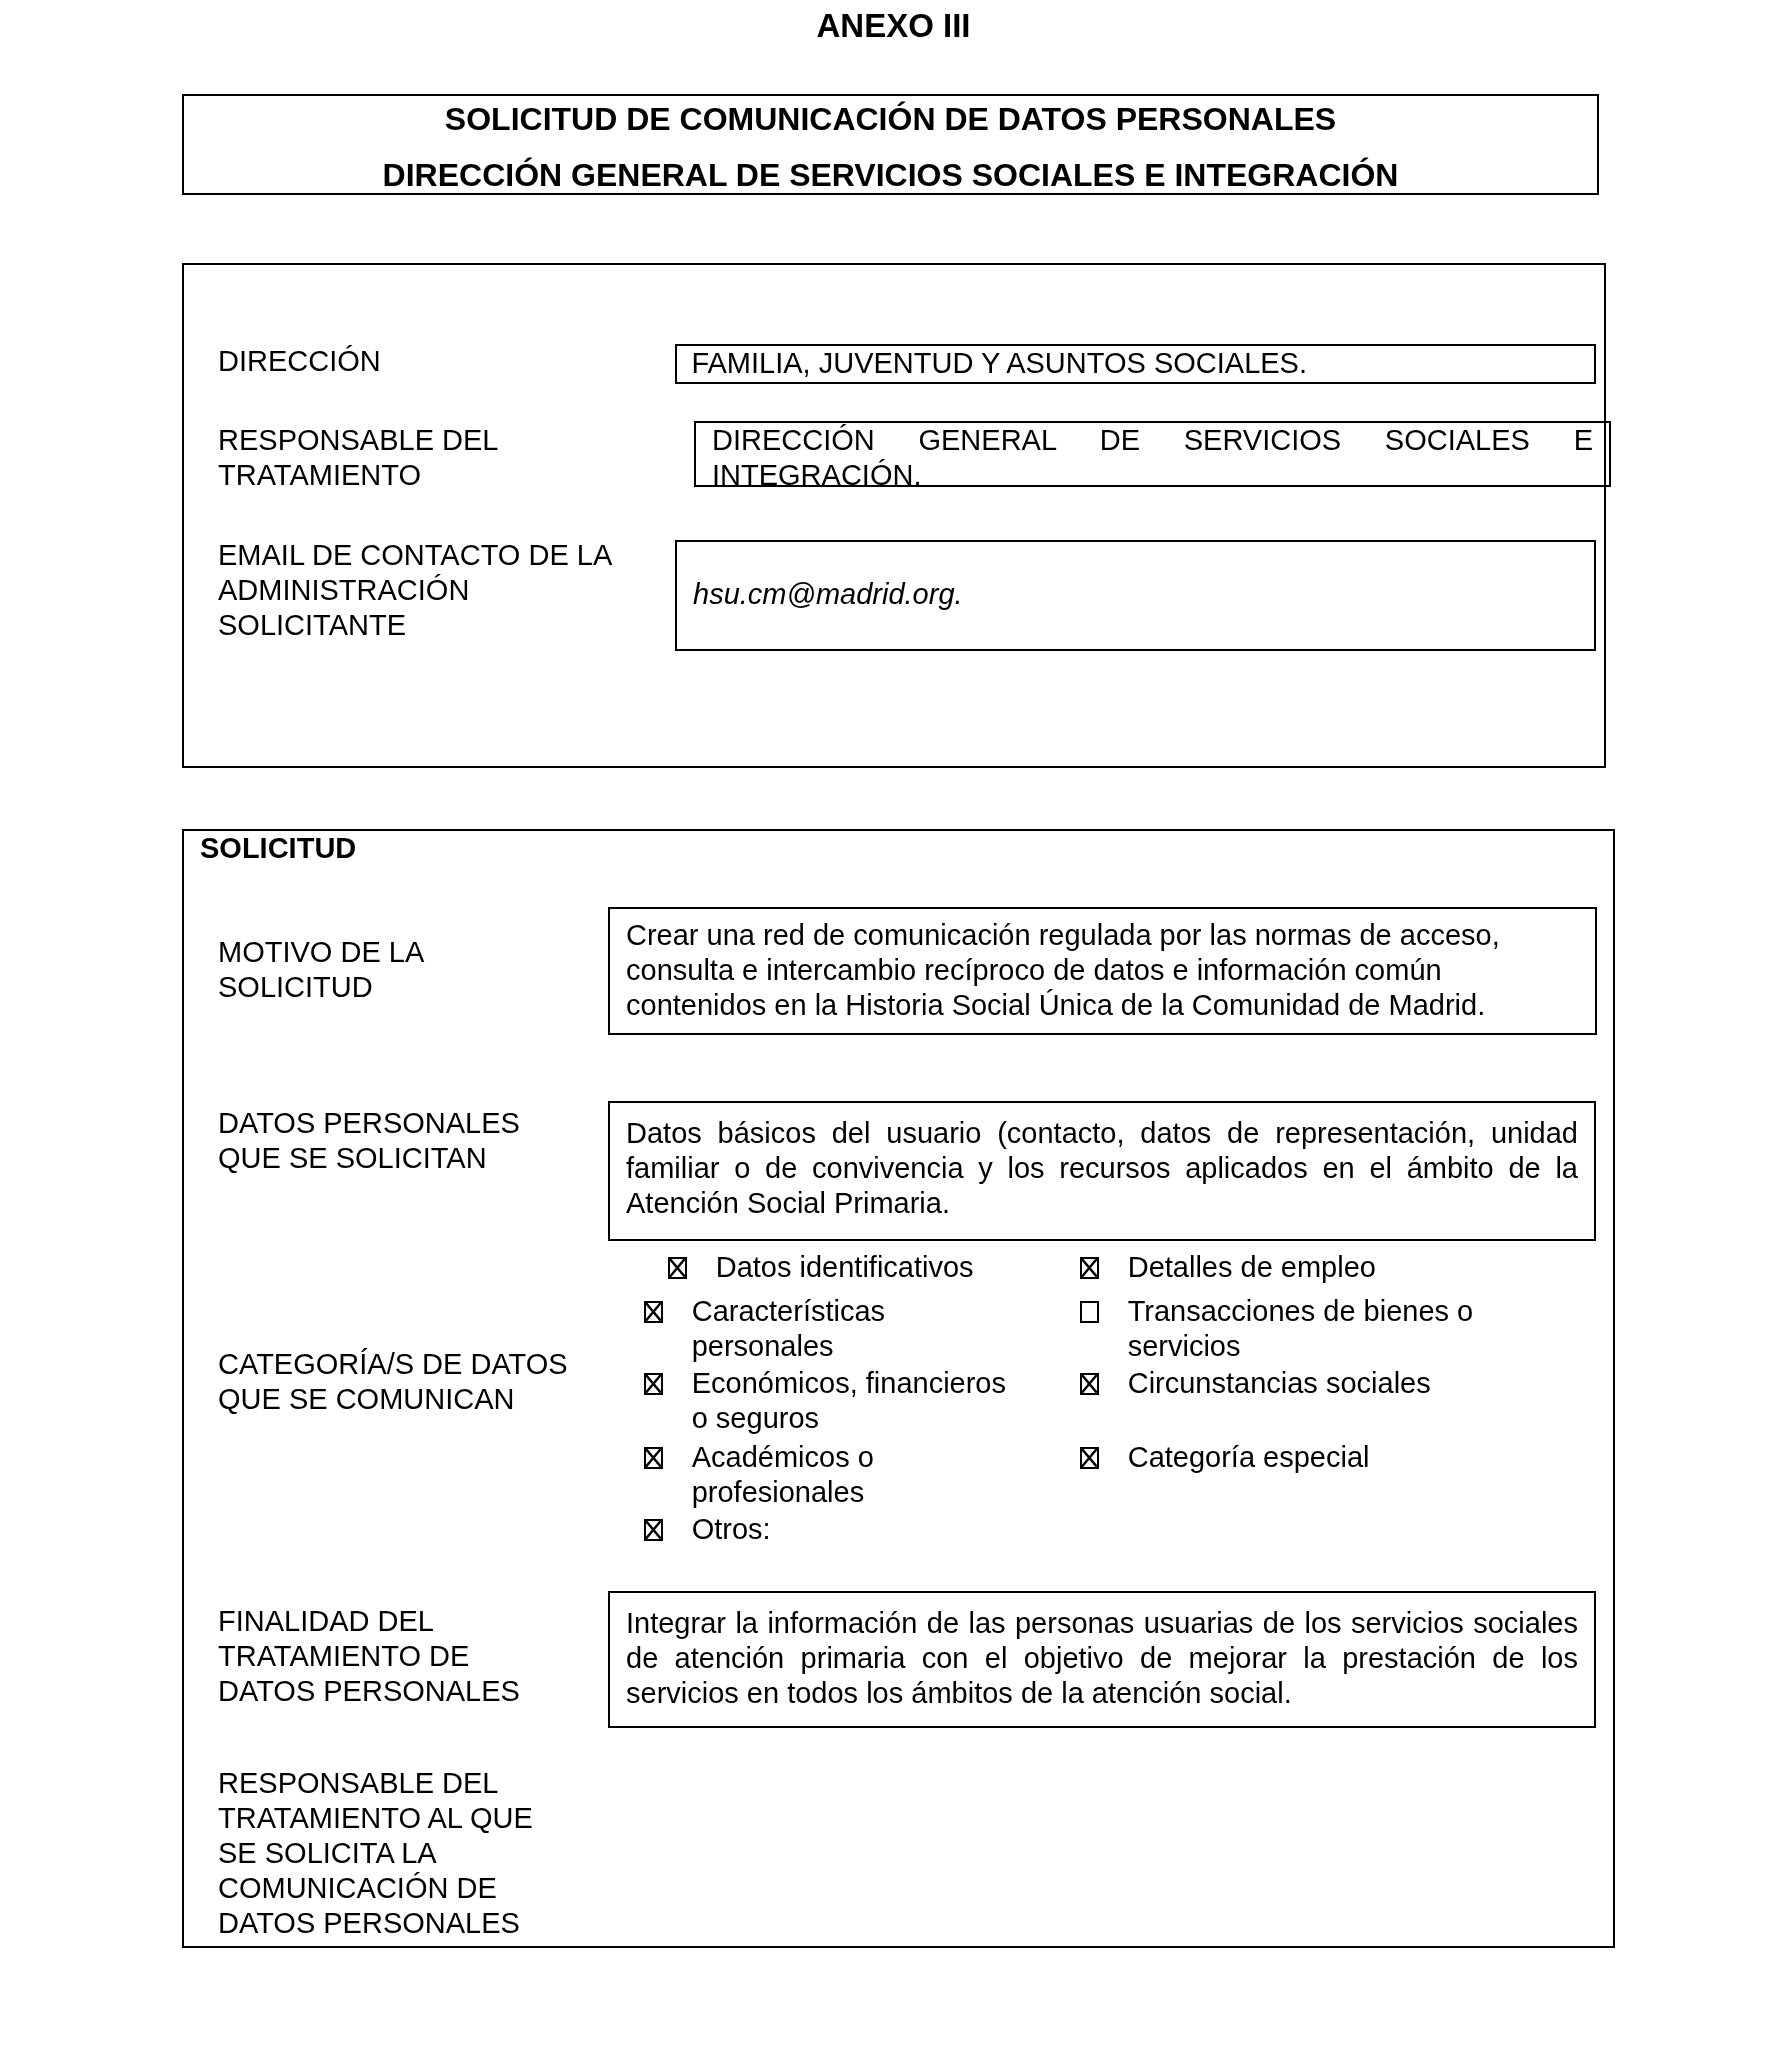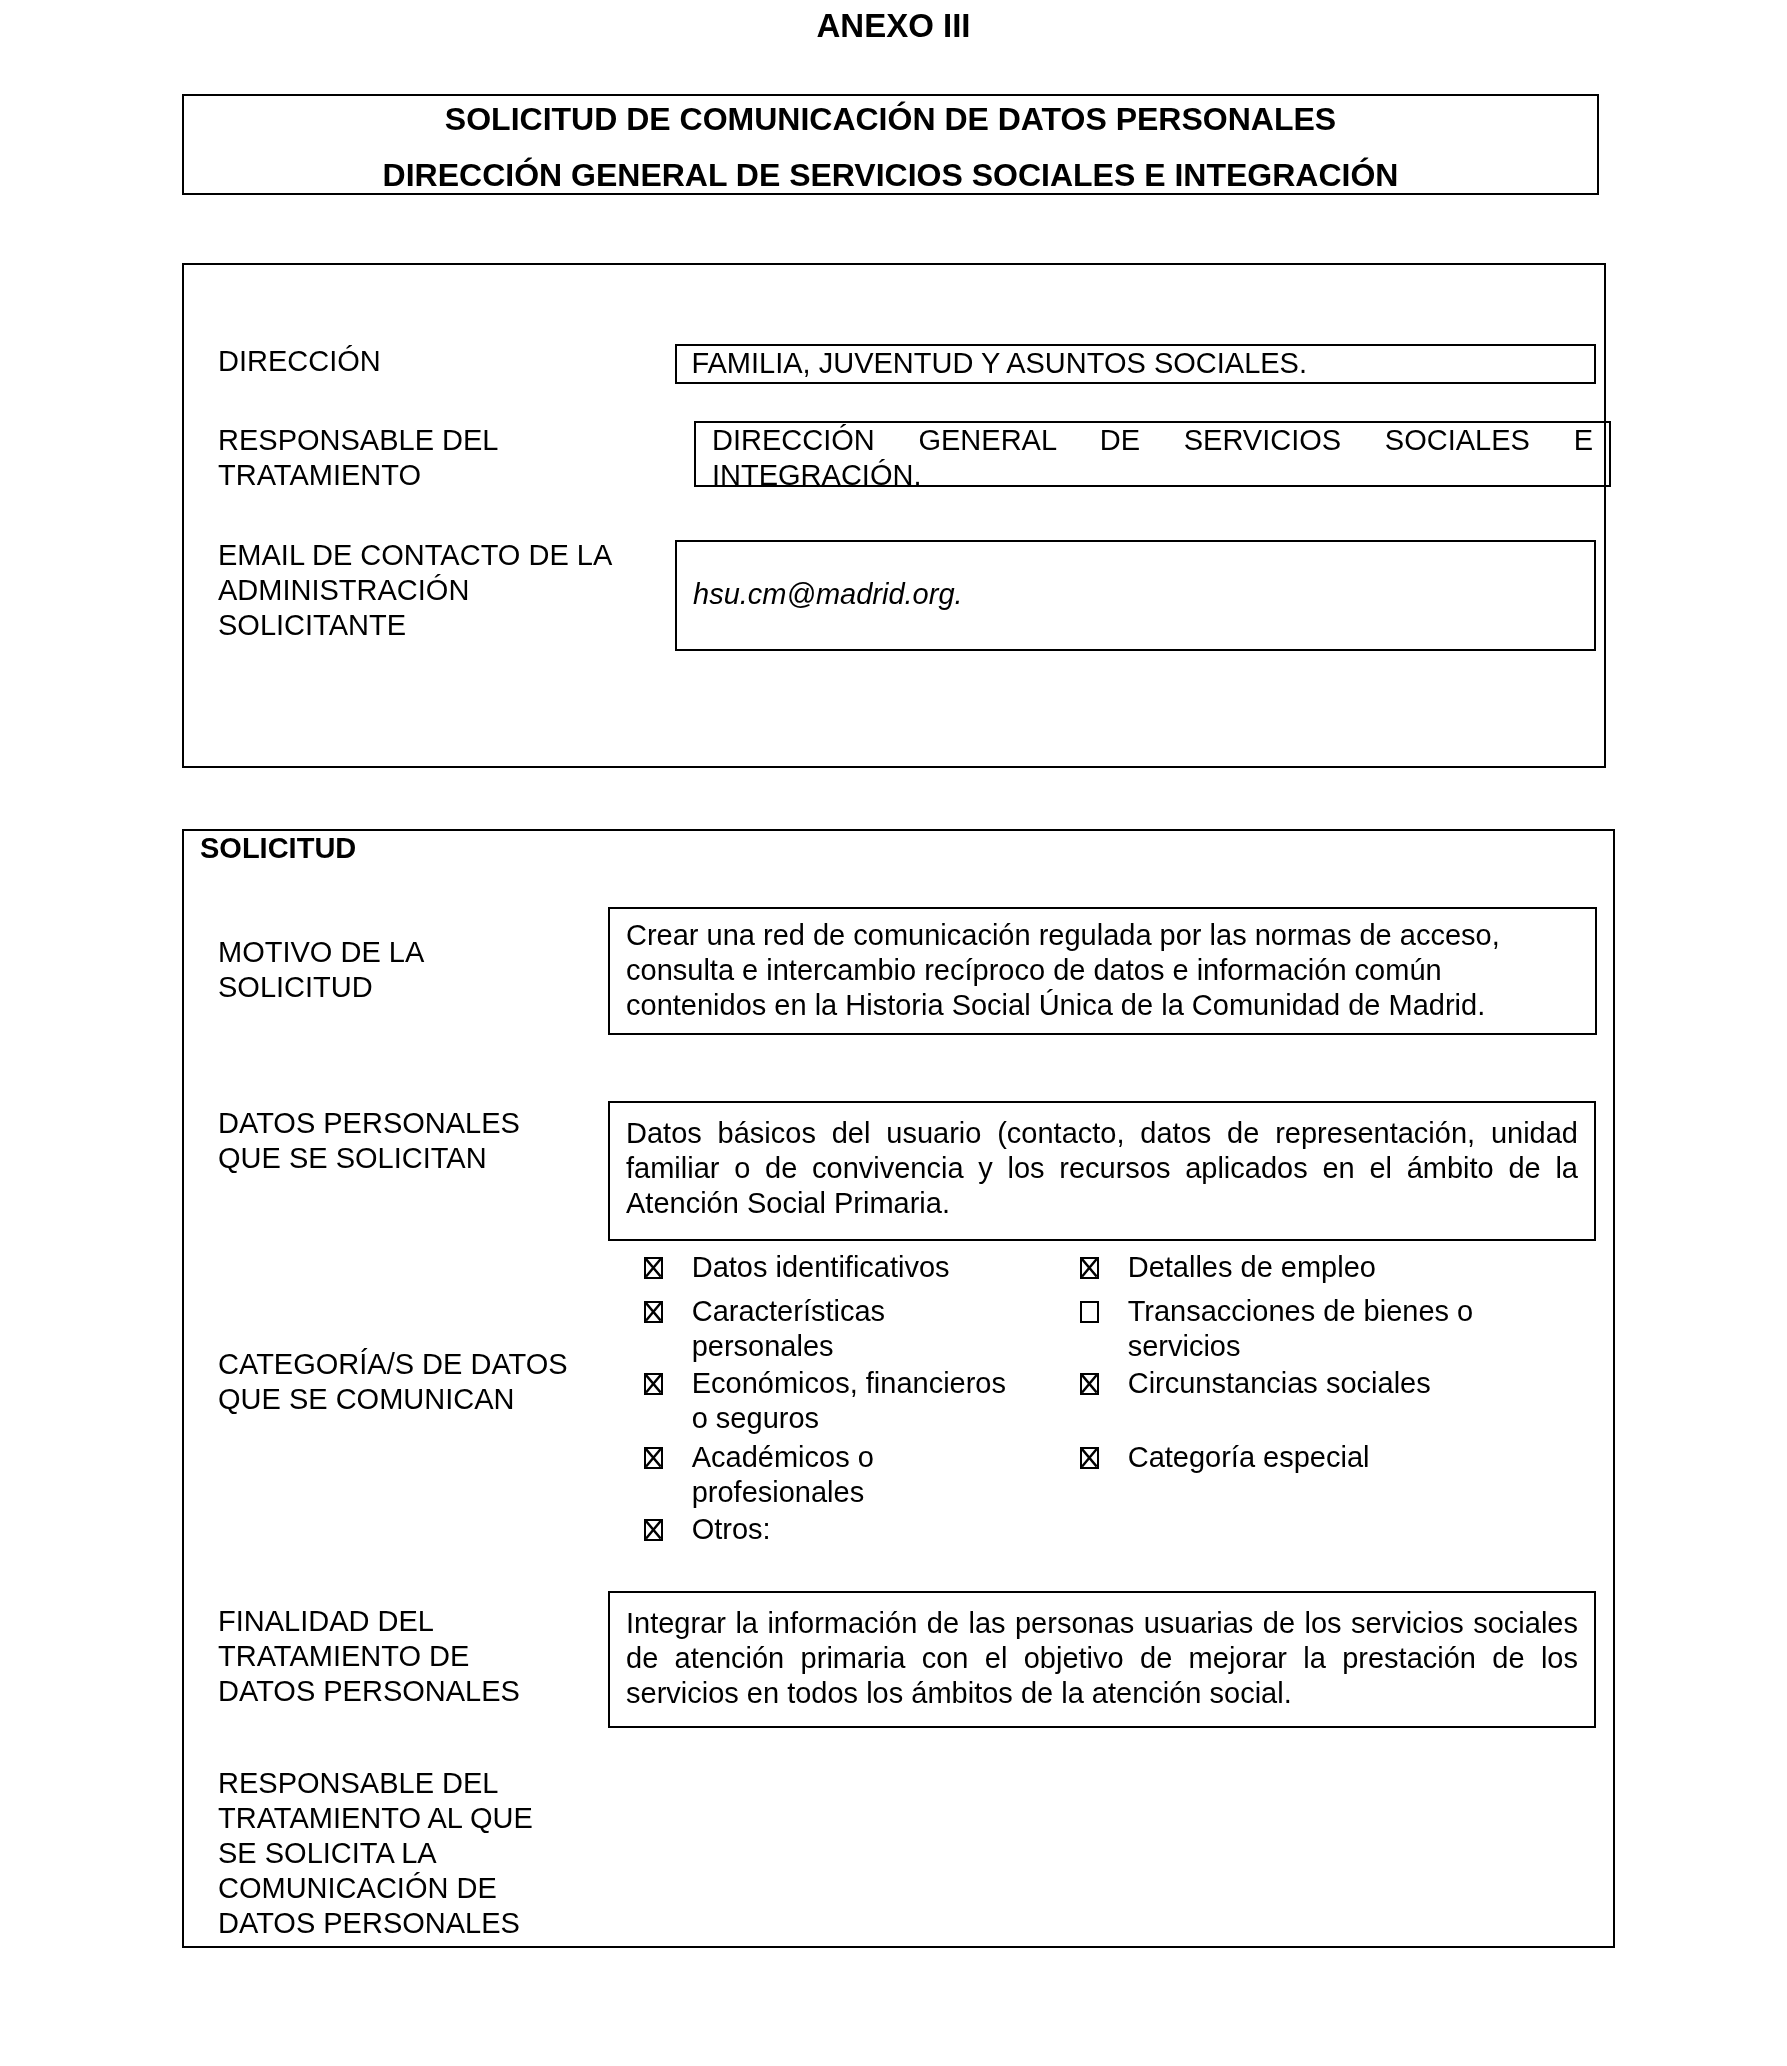--- a/index.html
+++ b/index.html
@@ -85,21 +85,21 @@
 
   <div class="abs label" style="left:34px; top:275px;">DATOS PERSONALES
 QUE SE SOLICITAN</div>
   <div class="abs field" style="left:424px; top:242px; width:988px; height:140px;margin-top:28px;">
     <div class="val justify" style="left:16px; right:16px; top:13px;">Datos básicos del usuario (contacto, datos de representación, unidad familiar o de convivencia y los recursos aplicados en el ámbito de la Atención Social Primaria.</div>
   </div>
 
   <div class="abs label" style="left:34px; top:516px;">CATEGORÍA/S DE DATOS
 QUE SE COMUNICAN</div>
 
-  <div class="cb-row" style="left:460px; top:419px;">
+  <div class="cb-row" style="left:484px; top:419px;">
     <span class="cb">
         <svg viewBox="0 0 18 22" preserveAspectRatio="none">
           <path d="M0 0 L18 22 M18 0 L0 22" stroke="#000" stroke-width="3"></path>
         </svg>
       </span>
     <span class="cb-label">Datos identificativos</span>
   </div>
   <div class="cb-row" style="left:460px; top:463px;">
     <span class="cb">
         <svg viewBox="0 0 18 22" preserveAspectRatio="none">

